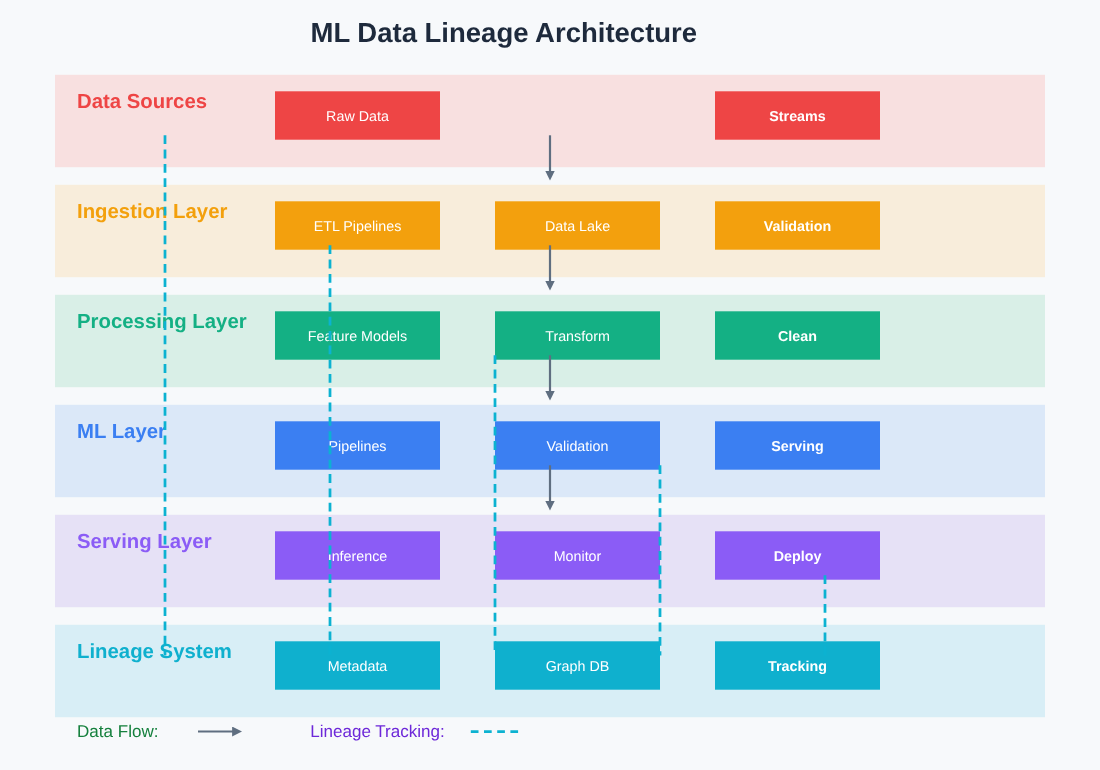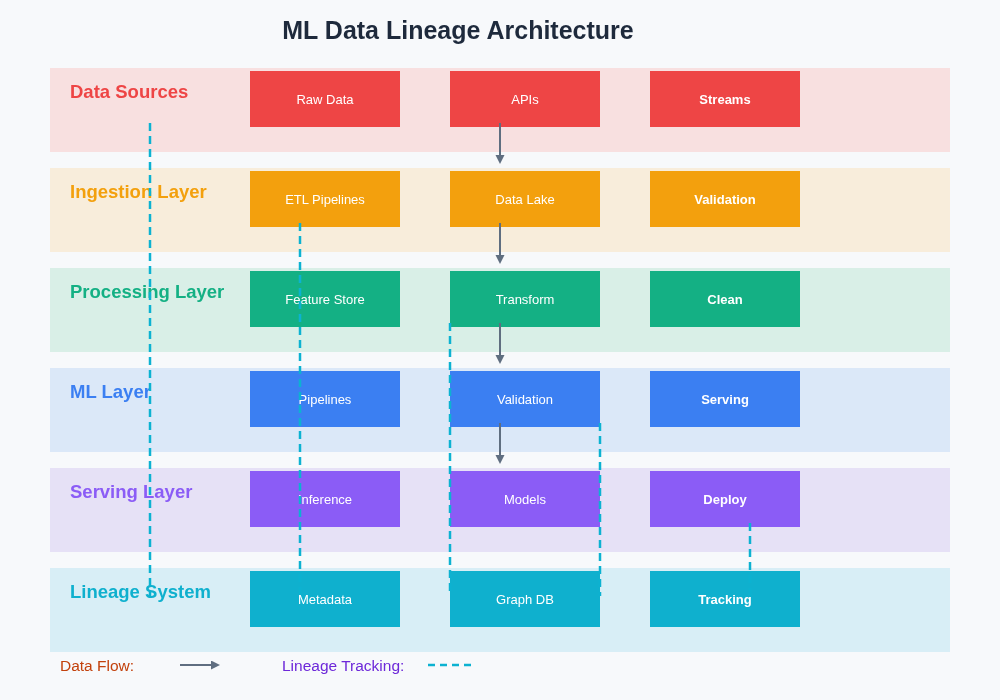--- a/index.html
+++ b/index.html
@@ -14,71 +14,70 @@
   .row[data-layer="0"]{ top:68px; }
   .row[data-layer="1"]{ top:168px; }
   .row[data-layer="2"]{ top:268px; }
   .row[data-layer="3"]{ top:368px;padding-left:18px; }
   .row[data-layer="4"]{ top:468px; }
   .row[data-layer="5"]{ top:568px; }
 
   .row-label { position:absolute; left:20px; top:13px; font-size:18.5px; font-weight:700;
                color:var(--accent); white-space:nowrap; }
 
-  .node { position:absolute; top:3px; width:150px; height:56px; background:var(--accent);
+  .node { position:absolute; top:15px; width:150px; height:44px; background:var(--accent);
           color:#ffffff; font-size:13px; display:flex; align-items:center; justify-content:center;
           white-space:nowrap; }
   .node.n0 { left:200px; } .node.n1 { left:400px; } .node.n2 { left:600px;font-weight:bold; }
 
   .legend-label { position:absolute; top:657px; font-size:15.5px; }
-  #legend-flow-label   { left:60px;  color:#c2410c; }
+  #legend-flow-label   { left:70px;  color:#15803d; }
   #legend-lineage-label{ left:282px; color:#6d28d9; }
 
   svg.overlay { position:absolute; left:0; top:0; width:1000px; height:700px;
                 pointer-events:none; z-index:5; }
 </style>
 </head>
 <body style="background: rgb(247, 249, 251);">
 
 <div id="stage">
 
   <div class="title">ML Data Lineage Architecture</div>
 
   <div class="row" data-layer="0" style="--band: #f8e0e0; --accent: #ee4545;">
     <div class="row-label">Data Sources</div>
     <div class="node n0">Raw Data</div>
-    <div class="node n1">APIs</div>
     <div class="node n2">Streams</div>
   </div>
 
   <div class="row" data-layer="1" style="--band: #f8eddb; --accent: #f3a00d;">
     <div class="row-label">Ingestion Layer</div>
     <div class="node n0">ETL Pipelines</div>
     <div class="node n1">Data Lake</div>
     <div class="node n2">Validation</div>
   </div>
 
   <div class="row" data-layer="2" style="--band: #d9efe7; --accent: #14b084;">
     <div class="row-label">Processing Layer</div>
-    <div class="node n0">Feature Store</div>
+    <div class="node n0">Feature Models</div>
     <div class="node n1">Transform</div>
     <div class="node n2">Clean</div>
   </div>
 
   <div class="row" data-layer="3" style="--band: #dbe8f8; --accent: #3b7ff2;">
     <div class="row-label">ML Layer</div>
     <div class="node n0">Pipelines</div>
     <div class="node n1">Validation</div>
     <div class="node n2">Serving</div>
   </div>
 
   <div class="row" data-layer="4" style="--band: #e6e1f6; --accent: #8b5cf6;">
     <div class="row-label">Serving Layer</div>
     <div class="node n0">Inference</div>
-    <div class="node n1">Models</div>
+    <div class="node n1">Monitor</div>
     <div class="node n2">Deploy</div>
   </div>
 
   <div class="row" data-layer="5" style="--band: #d8eef6; --accent: #0fb0ce;">
     <div class="row-label">Lineage System</div>
     <div class="node n0">Metadata</div>
     <div class="node n1">Graph DB</div>
     <div class="node n2">Tracking</div>
   </div>
 

